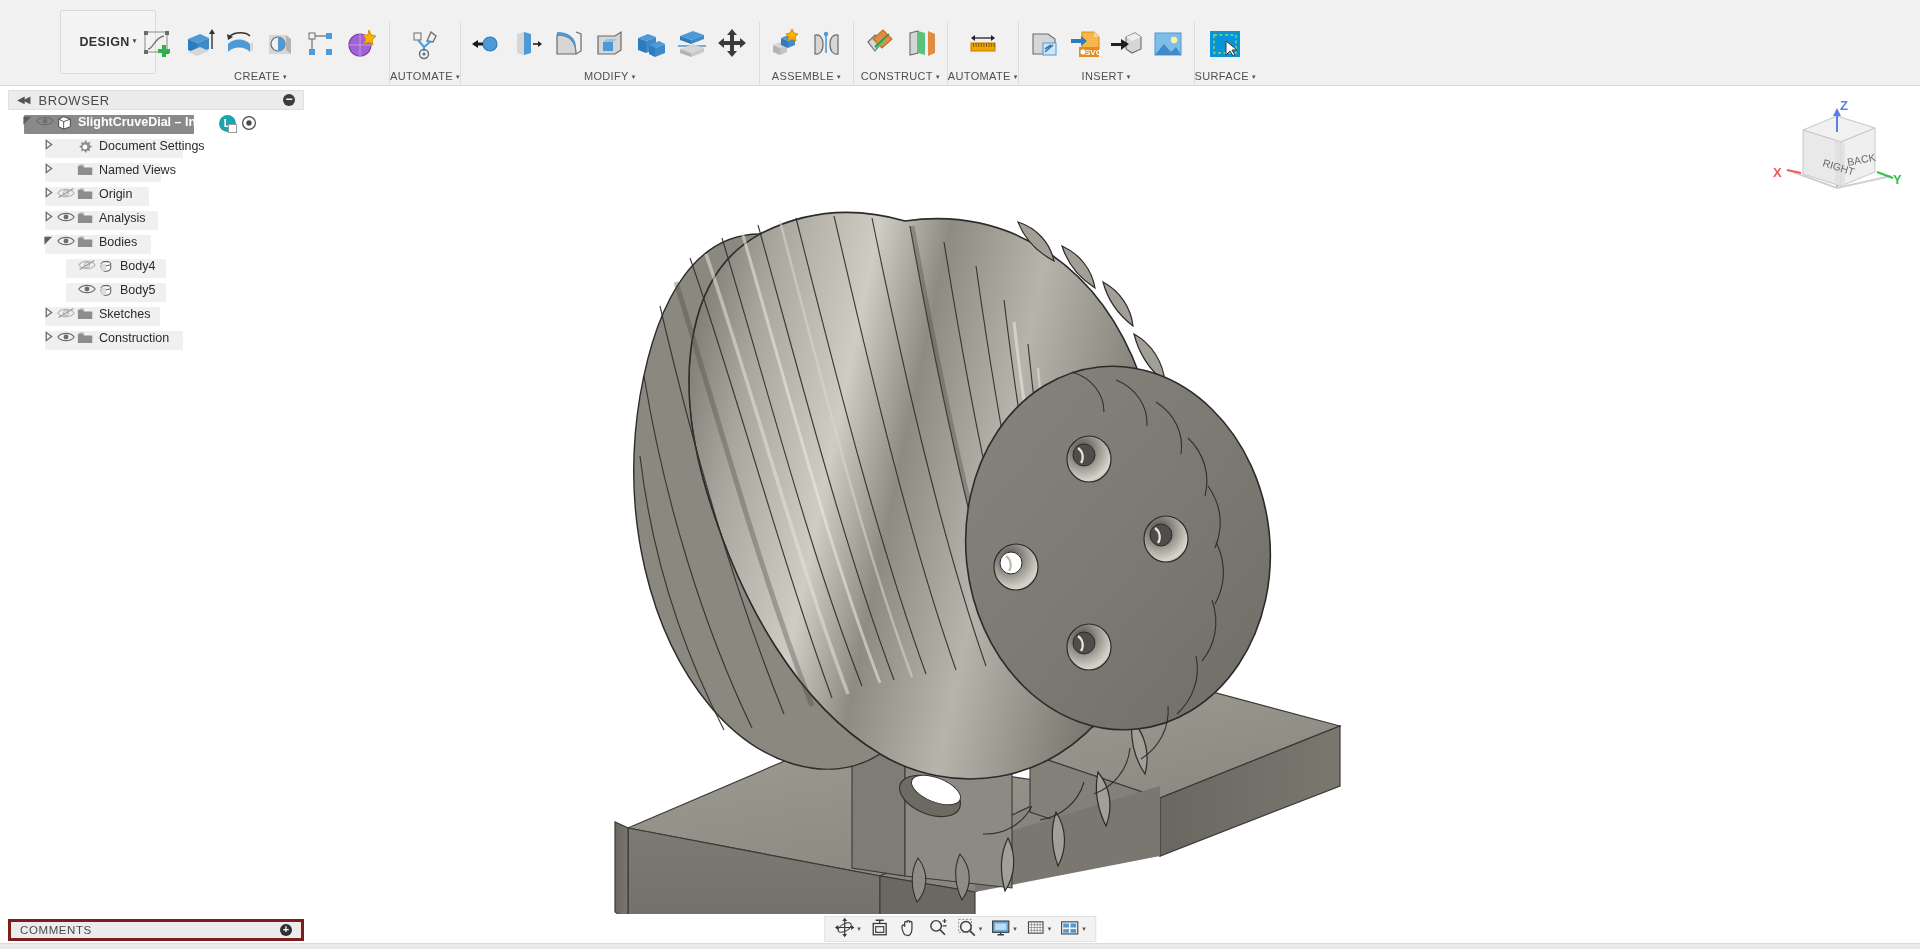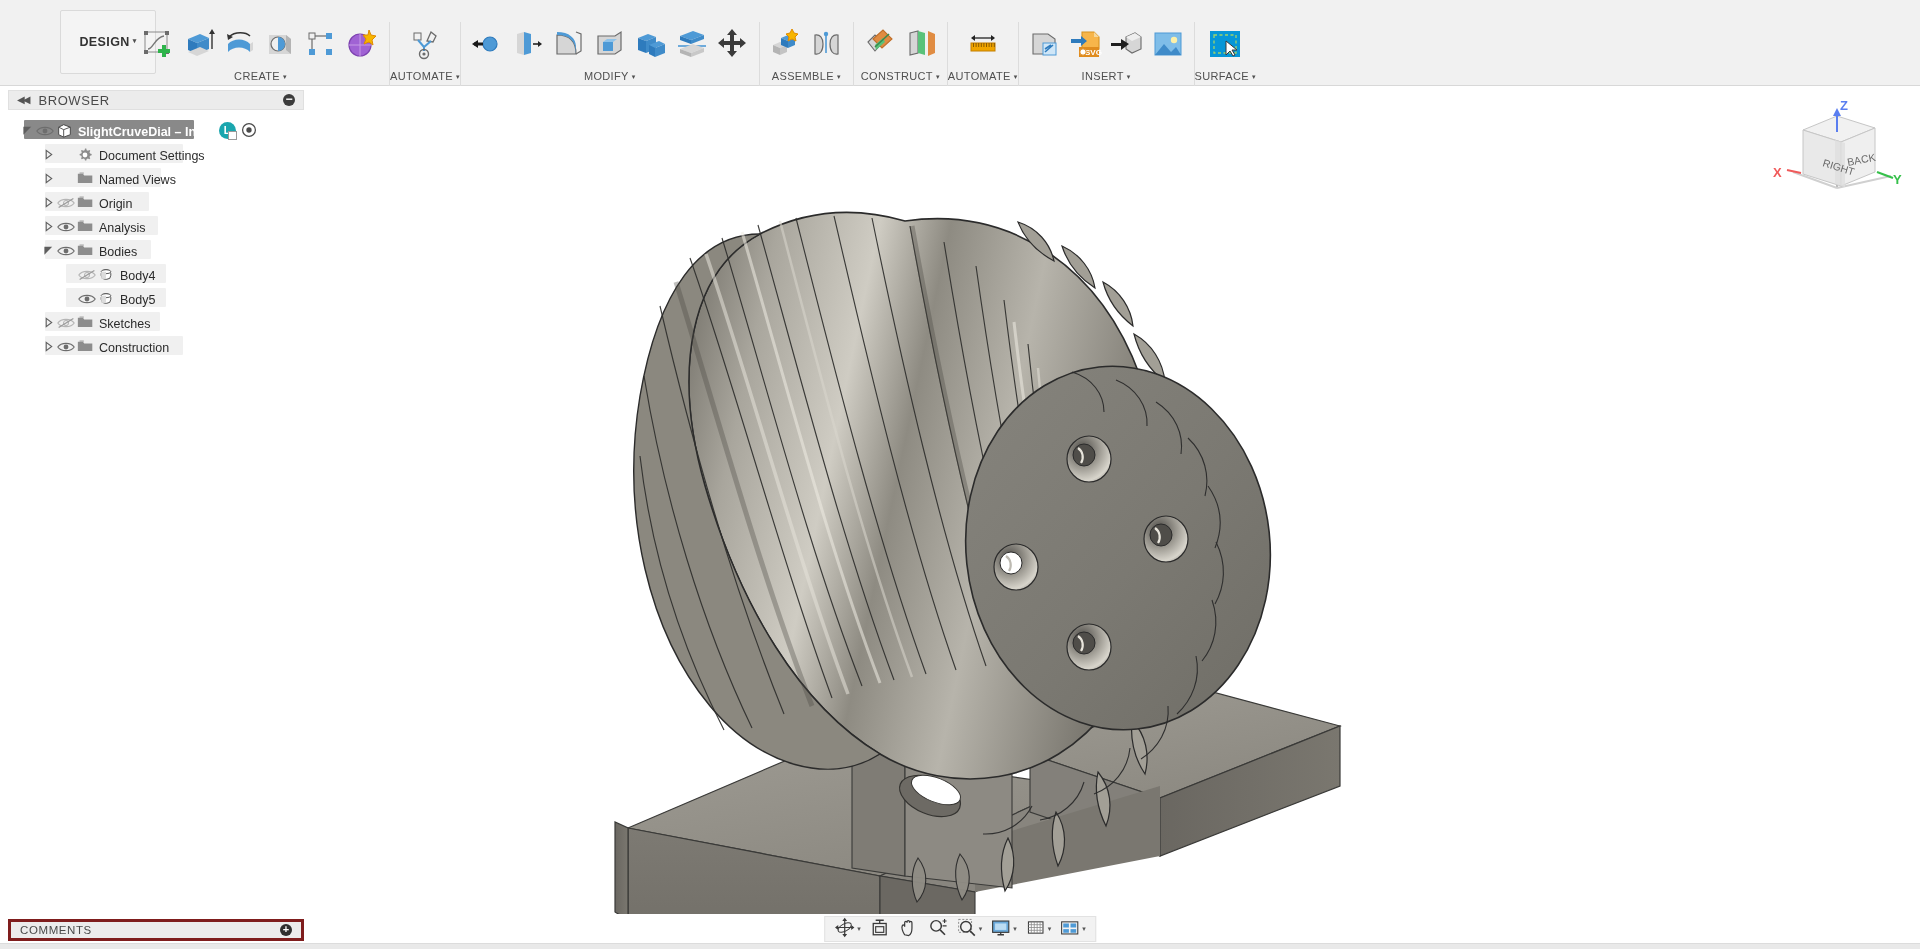--- a/index.html
+++ b/index.html
@@ -65,21 +65,21 @@
   }
   .browser-head .ttl { font-size: 13px; color: #4a4a4a; letter-spacing: .6px; }
   .collapse-arrows { color: #555; font-size: 10px; line-height: 1; letter-spacing: -2px; }
   .minus-btn {
     margin-left: auto; width: 12px; height: 12px; border-radius: 50%;
     background: #3c3c3c; color: #fff; font-size: 12px; line-height: 11px;
     text-align: center; font-weight: bold;
   }
   .tree { margin-top: 5px; font-size: 12.5px; color: #2b2b2b; }
   .trow {
-    display: flex; align-items: flex-end; height: 24px; position: relative;
+    display: flex; align-items: flex-start; height: 24px; position: relative;
   }
   .trow .rowbg {
     position: absolute; height: 19px; background: #f0f0f0; border-radius: 1px; z-index:0;
   }
   .trow > * { position: relative; z-index: 1; }
   .twist { width: 14px; height: 14px; flex: 0 0 14px; }
   .eye { width: 20px; height: 14px; flex: 0 0 20px; }
   .tico { width: 22px; height: 16px; flex: 0 0 22px; }
   .tlabel { white-space: nowrap; padding-right: 9px; }
   .trow.sel .tlabel { color: #fff; font-weight: bold; }

